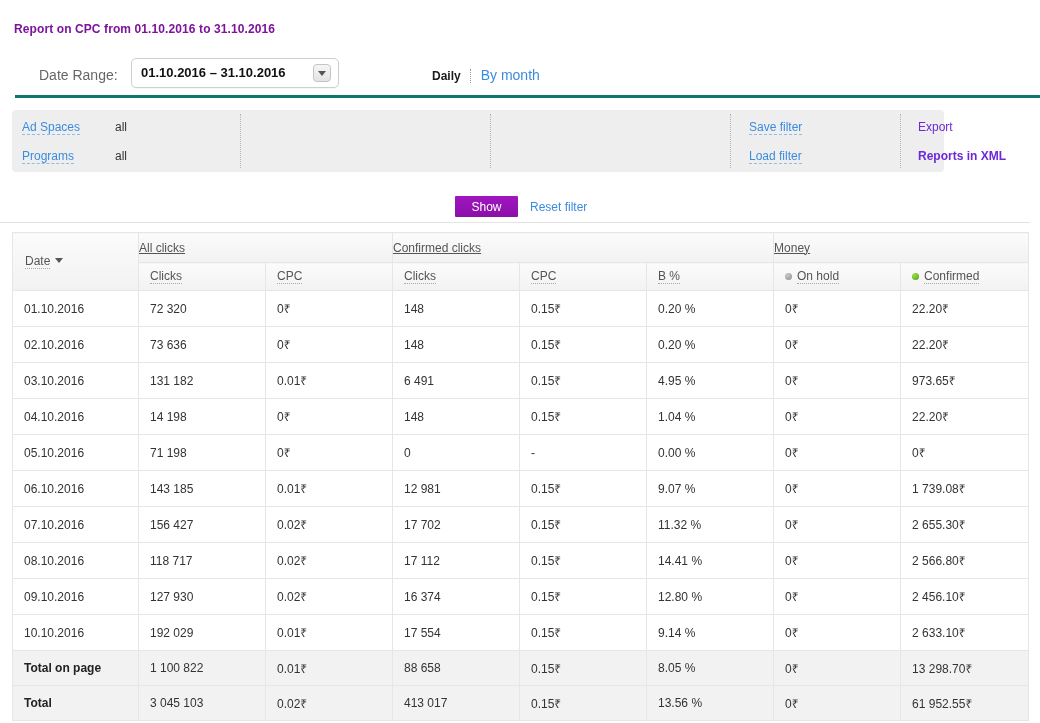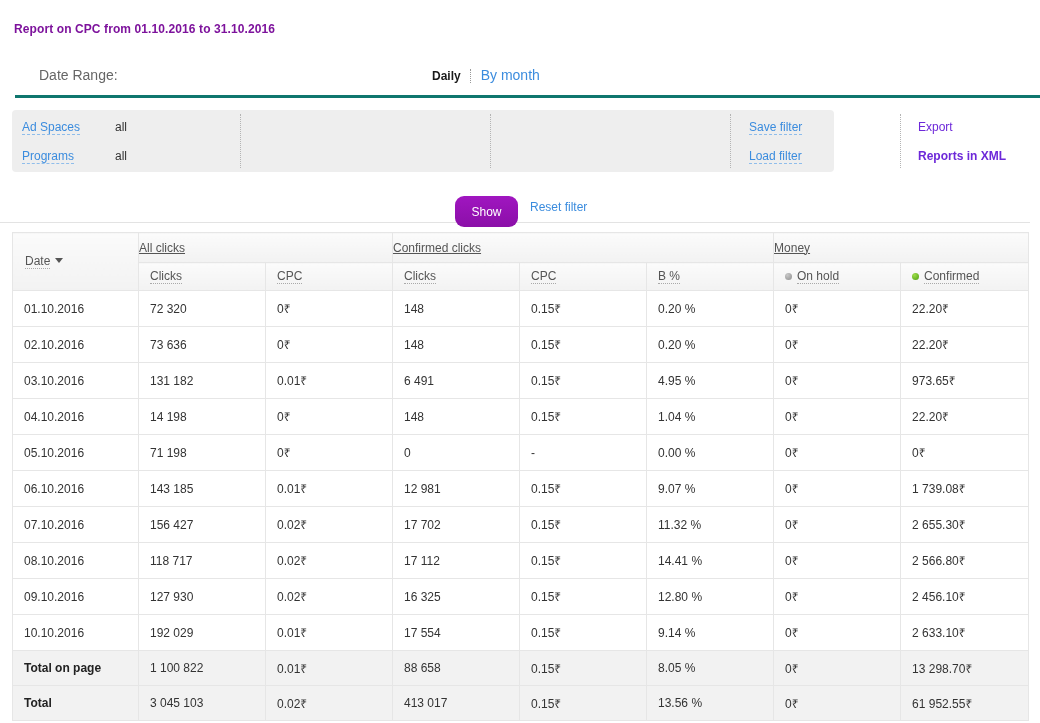--- a/index.html
+++ b/index.html
@@ -120,21 +120,21 @@
     font-size: 14px;
     color: #3b8cde;
     cursor: pointer;
   }
 
   
   .filter-panel {
     position: absolute;
     left: 12px;
     top: 110px;
-    width: 822px;
+    width: 932px;
     height: 62px;
     background: #eeeeee;
     border-radius: 4px;
     box-sizing: border-box;
   }
   .vdiv {
     position: absolute;
     top: 4px;
     height: 54px;
     border-left: 1px dotted #b4b4b4;
@@ -172,23 +172,23 @@
     width: 1030px;
     height: 37px;
     border-bottom: 1px solid #e3e3e3;
     box-sizing: border-box;
   }
   .show-btn {
     position: absolute;
     left: 455px;
     top: 10px;
     width: 63px;
-    height: 31px;
+    height: 21px;
     border: 0;
-    border-radius: 9px;
+    border-radius: 1px;
     background: linear-gradient(#a016c0, #8b0fa8);
     color: #ffffff;
     font-family: "Liberation Sans", sans-serif;
     font-size: 12px;
     cursor: pointer;
     padding: 0;
   }
   .reset-link {
     position: absolute;
     left: 530px;
@@ -288,20 +288,24 @@
 </style>
 </head>
 <body>
 
 <div class="page">
 
   <div class="report-title">Report on CPC from 01.10.2016 to 31.10.2016</div>
 
   <div class="daterange-bar">
     <div class="daterange-label">Date Range:</div>
+    <div class="daterange-box">
+      <span class="daterange-value">01.10.2016  –  31.10.2016</span>
+      <span class="daterange-arrow"></span>
+    </div>
     <div class="period-switch">
       <span class="period-active">Daily</span><span class="period-sep"></span><span class="period-link">By month</span>
     </div>
   </div>
 
   <div class="filter-panel">
     <div class="vdiv" style="left:228px;"></div>
     <div class="vdiv" style="left:478px;"></div>
     <div class="vdiv" style="left:718px;"></div>
     <div class="vdiv" style="left:888px;"></div>
@@ -462,21 +466,21 @@
           <td>17 112</td>
           <td>0.15₹</td>
           <td>14.41 %</td>
           <td>0₹</td>
           <td>2 566.80₹</td>
         </tr>
         <tr>
           <td>09.10.2016</td>
           <td>127 930</td>
           <td>0.02₹</td>
-          <td>16 325</td>
+          <td>16 374</td>
           <td>0.15₹</td>
           <td>12.80 %</td>
           <td>0₹</td>
           <td>2 456.10₹</td>
         </tr>
         <tr>
           <td>10.10.2016</td>
           <td>192 029</td>
           <td>0.01₹</td>
           <td>17 554</td>

